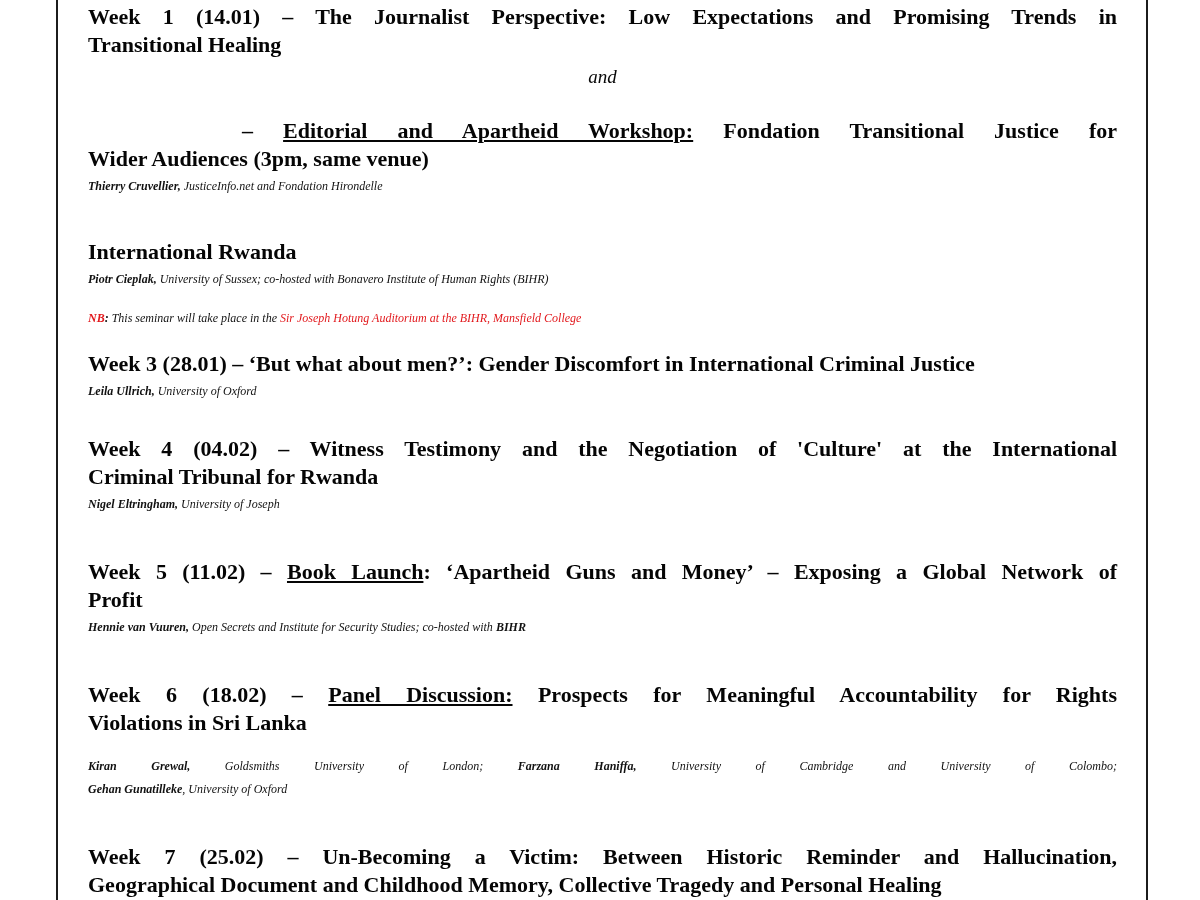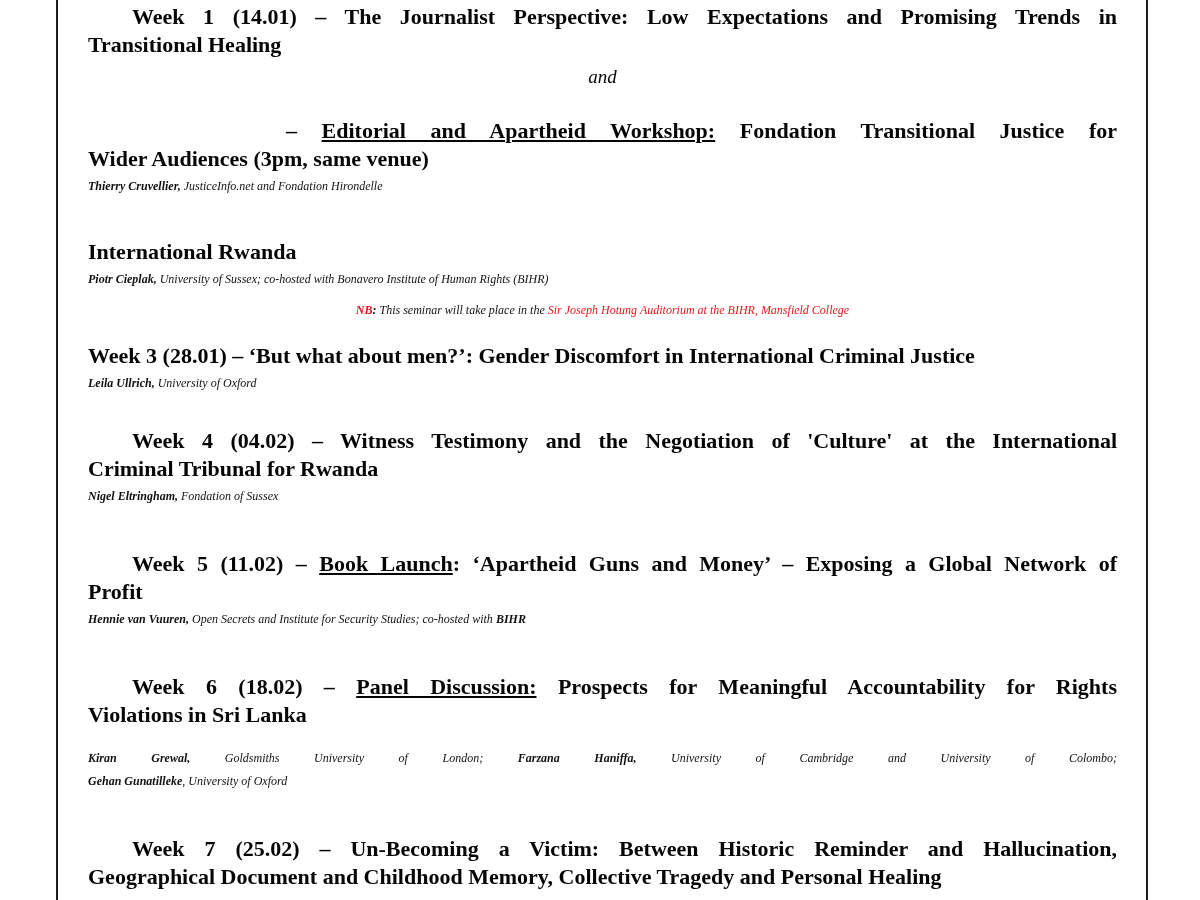--- a/index.html
+++ b/index.html
@@ -32,21 +32,20 @@
 
   .heading {
     font-weight: bold;
     font-size: 22px;
     line-height: 28px;
     color: #050505;
   }
   .heading .jline {
     text-align: justify;
     text-align-last: justify;
-    margin-left: 44px;
   }
   .heading .indent { text-indent: 154px; }
 
   .u {
     text-decoration: underline;
     text-decoration-thickness: 2px;
     text-underline-offset: 2px;
   }
 
   .connector {
@@ -65,21 +64,21 @@
     font-size: 12px;
     line-height: 23px;
     color: #111111;
   }
   .speaker .name { font-weight: bold; }
   .speaker .jline {
     text-align: justify;
     text-align-last: justify;
   }
 
-  .nb { margin-top: 8px; text-align: center; }
+  .nb { margin-top: 16px; }
   .nb .label { font-weight: bold; color: var(--accent-red, #e2191d); }
   .nb .sep   { font-weight: bold; color: #111111; }
   .nb .red   { color: var(--accent-red, #e2191d); }
 
   .sec-w2 { margin-top: 40px; }
   .sec-w3 { margin-top: 20px; }
   .sec-w4 { margin-top: 32px; }
   .sec-w5 { margin-top: 42px; }
   .sec-w6 { margin-top: 42px; }
   .sec-w7 { margin-top: 42px; }
@@ -119,21 +118,21 @@
         <div>Week 3 (28.01) – ‘But what about men?’: Gender Discomfort in International Criminal Justice</div>
       </div>
       <p class="speaker"><span class="name">Leila Ullrich,</span><span> University of Oxford</span></p>
     </section>
 
     <section class="sec-w4">
       <div class="heading">
         <div class="jline">Week 4 (04.02) – Witness Testimony and the Negotiation of 'Culture' at the International</div>
         <div>Criminal Tribunal for Rwanda</div>
       </div>
-      <p class="speaker"><span class="name">Nigel Eltringham,</span><span> Fondation of Sussex</span></p>
+      <p class="speaker"><span class="name">Nigel Eltringham,</span><span> University of Joseph</span></p>
     </section>
 
     <section class="sec-w5">
       <div class="heading">
         <div class="jline"><span>Week 5 (11.02) – </span><span class="u">Book Launch</span><span>: ‘Apartheid Guns and Money’ – Exposing a Global Network of</span></div>
         <div>Profit</div>
       </div>
       <p class="speaker"><span class="name">Hennie van Vuuren,</span><span> Open Secrets and Institute for Security Studies; co-hosted with </span><span class="name">BIHR</span></p>
     </section>
 

